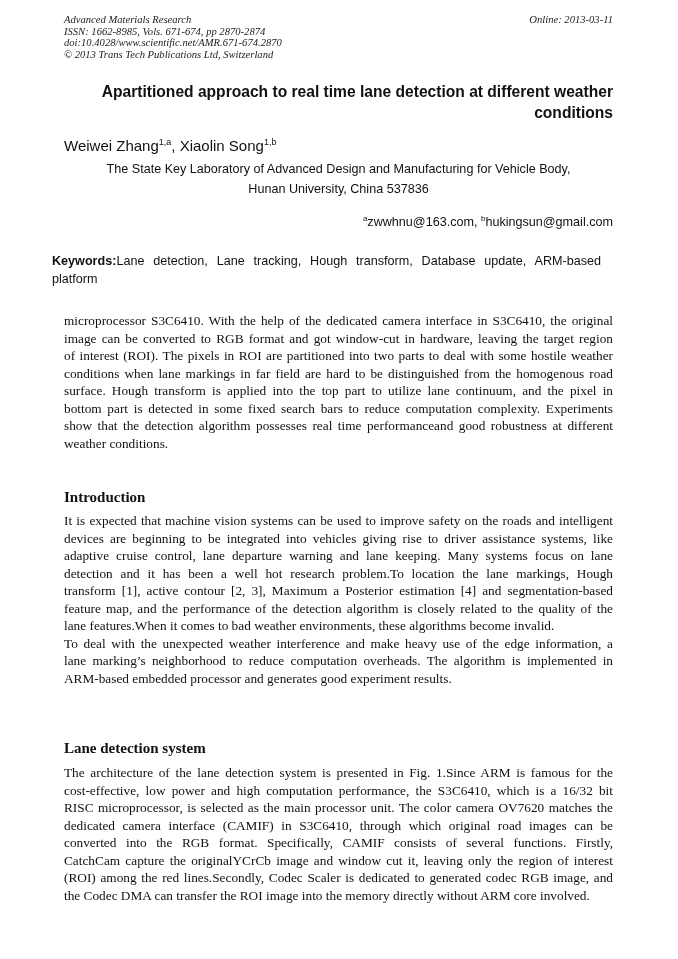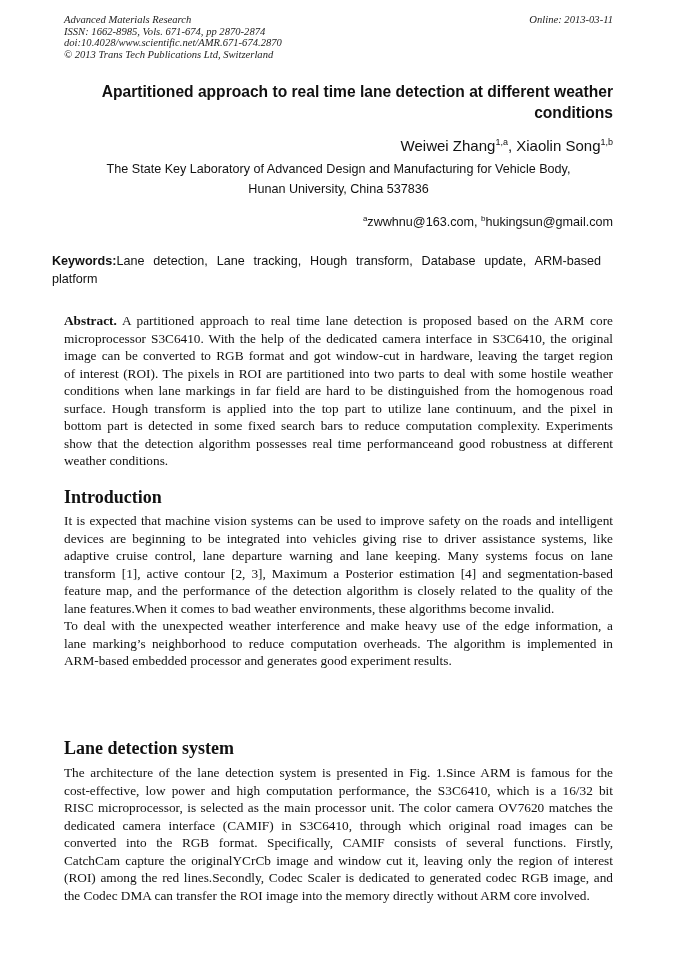--- a/index.html
+++ b/index.html
@@ -9,21 +9,21 @@
   .hdr { position: absolute; top: 14px; left: 64px; width: 549px;
          font-family: "Liberation Serif", serif; font-style: italic; font-size: 10.6px; line-height: 11.7px; color: #222; }
   .hdr-left { position: absolute; left: 0; top: 0; white-space: nowrap; }
   .hdr-right { position: absolute; right: 0; top: 0; white-space: nowrap; }
   .hdr-line { display: block; }
 
   .title { position: absolute; top: 81px; left: 64px; width: 549px; text-align: right;
            font-family: "Liberation Sans", sans-serif; font-weight: bold; font-size: 15.6px; line-height: 21px; color: #111; }
   .title-line { display: block; }
 
-  .authors { position: absolute; top: 136px; left: 64px; width: 549px; text-align: right;
+  .authors { position: absolute; top: 136px; left: 64px; width: 549px; text-align: left;
              font-family: "Liberation Sans", sans-serif; font-size: 15px; line-height: 20px; }
   .authors sup { font-size: 9px; vertical-align: 6px; line-height: 0; }
 
   .affil { position: absolute; top: 160px; left: 64px; width: 549px; text-align: center;
            font-family: "Liberation Sans", sans-serif; font-size: 12.6px; line-height: 19.5px; }
   .affil-line { display: block; }
 
   .emails { position: absolute; top: 213px; left: 64px; width: 549px; text-align: right;
             font-family: "Liberation Sans", sans-serif; font-size: 12.6px; line-height: 18px; }
   .emails sup { font-size: 8px; vertical-align: 5px; line-height: 0; }
@@ -31,21 +31,21 @@
   .keywords { position: absolute; top: 252px; left: 52px; width: 549px;
               font-family: "Liberation Sans", sans-serif; font-size: 12.6px; line-height: 18px; }
   .keywords .kw-label { font-weight: bold; }
 
   .body-block { position: absolute; left: 64px; width: 549px;
                 font-family: "Liberation Serif", serif; font-size: 13.3px; line-height: 17.5px; color: #111; }
   .ln { display: block; white-space: nowrap; text-align: justify; text-align-last: justify; overflow: hidden; height: 17.5px; }
   .ln.last { text-align-last: left; }
   .bold { font-weight: bold; }
 
-  .sec-heading { position: absolute; left: 64px; font-family: "Liberation Serif", serif; font-weight: bold; font-size: 18px; line-height: 17px; }
+  .sec-heading { position: absolute; left: 64px; font-family: "Liberation Serif", serif; font-weight: bold; font-size: 15px; line-height: 17px; }
 </style>
 </head>
 <body>
 
 <div class="page">
 
   <div class="hdr">
     <div class="hdr-left">
       <span class="hdr-line">Advanced Materials Research</span>
       <span class="hdr-line">ISSN: 1662-8985, Vols. 671-674, pp 2870-2874</span>
@@ -72,36 +72,36 @@
   <div class="emails">
     <sup>a</sup><span>zwwhnu@163.com</span><span>, </span><sup>b</sup><span>hukingsun@gmail.com</span>
   </div>
 
   <div class="keywords">
     <span class="ln" style="height:18px"><span class="kw-label">Keywords:</span><span>Lane detection, Lane tracking, Hough transform, Database update, ARM-based</span></span>
     <span class="ln last" style="height:18px">platform</span>
   </div>
 
   <div class="body-block" style="top:312px;">
-    <span class="ln"><span class="bold">Abstract.</span><span> A partitioned approach to real time lane detection is proposed based on the ARM core</span></span>
     <span class="ln">microprocessor S3C6410. With the help of the dedicated camera interface in S3C6410, the original</span>
     <span class="ln">image can be converted to RGB format and got window-cut in hardware, leaving the target region</span>
     <span class="ln">of interest (ROI). The pixels in ROI are partitioned into two parts to deal with some hostile weather</span>
     <span class="ln">conditions when lane markings in far field are hard to be distinguished from the homogenous road</span>
     <span class="ln">surface. Hough transform is applied into the top part to utilize lane continuum, and the pixel in</span>
     <span class="ln">bottom part is detected in some fixed search bars to reduce computation complexity. Experiments</span>
     <span class="ln">show that the detection algorithm possesses real time performanceand good robustness at different</span>
     <span class="ln last">weather conditions.</span>
   </div>
 
   <div class="sec-heading" style="top:489px;">Introduction</div>
   <div class="body-block" style="top:512px;">
     <span class="ln">It is expected that machine vision systems can be used to improve safety on the roads and intelligent</span>
     <span class="ln">devices are beginning to be integrated into vehicles giving rise to driver assistance systems, like</span>
     <span class="ln">adaptive cruise control, lane departure warning and lane keeping. Many systems focus on lane</span>
+    <span class="ln">detection and it has been a well hot research problem.To location the lane markings, Hough</span>
     <span class="ln">transform [1], active contour [2, 3], Maximum a Posterior estimation [4] and segmentation-based</span>
     <span class="ln">feature map, and the performance of the detection algorithm is closely related to the quality of the</span>
     <span class="ln last">lane features.When it comes to bad weather environments, these algorithms become invalid.</span>
     <span class="ln">To deal with the unexpected weather interference and make heavy use of the edge information, a</span>
     <span class="ln">lane marking’s neighborhood to reduce computation overheads. The algorithm is implemented in</span>
     <span class="ln last">ARM-based embedded processor and generates good experiment results.</span>
   </div>
 
   <div class="sec-heading" style="top:740px;">Lane detection system</div>
   <div class="body-block" style="top:764px;">

